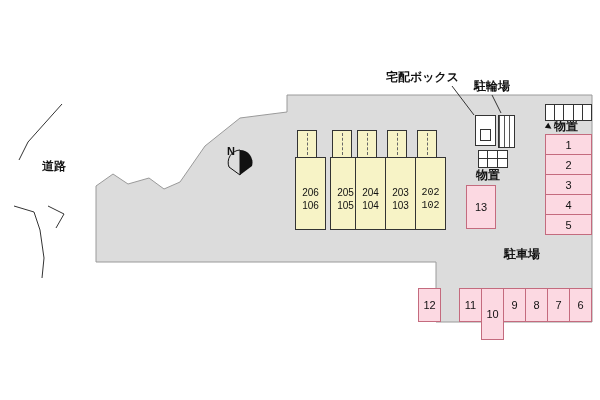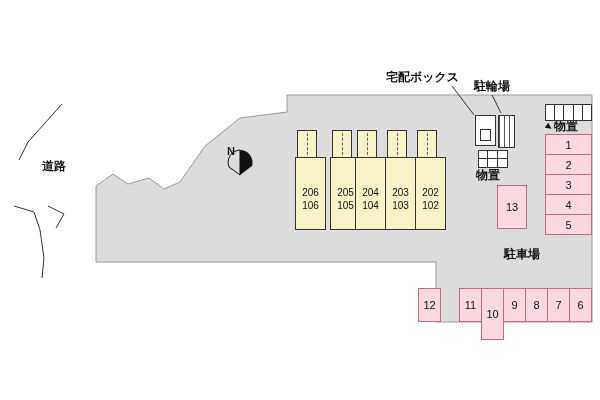--- a/index.html
+++ b/index.html
@@ -116,21 +116,21 @@
     <div class="unit-tab">
         <div class="unit-dash"></div>
       </div>
     <div class="unit-body">
       <div class="unit-num">
         <span>203</span>
         <span>103</span>
       </div>
     </div>
   </div>
-  <div class="unit" style="left:415px;">
+  <div class="unit" style="left:415px;font-family:Liberation Mono, monospace;">
     <div class="unit-tab">
         <div class="unit-dash"></div>
       </div>
     <div class="unit-body">
       <div class="unit-num">
         <span>202</span>
         <span>102</span>
       </div>
     </div>
   </div>
@@ -142,21 +142,21 @@
 
   <div class="wbox grid6" style="left:478px; top:150px; width:30px; height:18px;">
     <div></div>
     <div></div>
     <div></div>
     <div></div>
     <div></div>
     <div></div>
   </div>
 
-  <div class="stall" style="left:466px; top:185px; width:30px; height:44px;margin-left:31px;">
+  <div class="stall" style="left:466px; top:185px; width:30px; height:44px;">
     <span>13</span>
   </div>
 
   <div class="wbox" style="left:545px; top:104px; width:47px; height:17px;">
     <div class="cellrow">
       <div></div>
       <div></div>
       <div></div>
       <div></div>
       <div></div>

